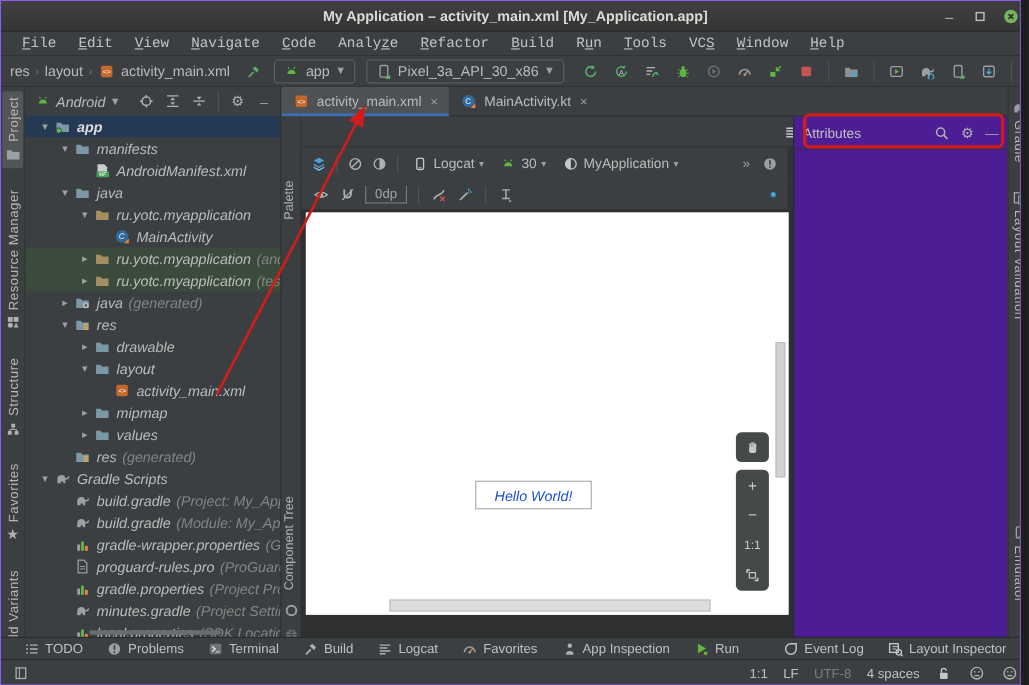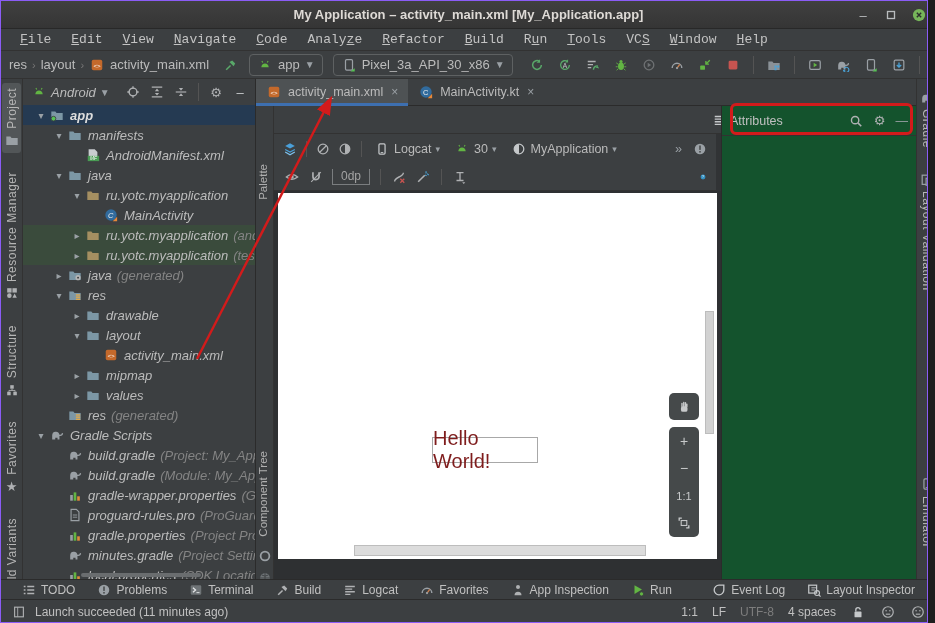--- a/index.html
+++ b/index.html
@@ -89,34 +89,34 @@
 
   .ministrip{position:absolute;left:0;top:27px;width:18px;height:473px;background:#3c3f41;border-right:1px solid #323232;}
   .ministrip .mlabel{position:absolute;left:1px;writing-mode:vertical-rl;transform:rotate(180deg);font-size:11.5px;color:#b0b0b0;}
   .mlabel.palette{top:58px;}
   .mlabel.comptree{top:345px;}
   .ministrip .micon{position:absolute;left:2px;width:14px;height:14px;}
 
   .design-surface{position:absolute;left:18px;top:112px;width:447px;height:388px;background:#2e3032;}
   .canvas{position:absolute;left:4px;top:2px;width:439px;height:366px;background:#ffffff;}
   .hello{position:absolute;left:154px;top:244px;width:106px;height:26px;border:1px solid #a8a8a8;
-    display:flex;align-items:center;justify-content:center;font-size:20px;color:#7f1d1d;}
+    display:flex;align-items:center;justify-content:center;font-size:13px;color:#1d4ed8;font-style:italic;}
   .canvas-vscroll{position:absolute;right:3px;top:118px;width:9px;height:123px;background:#d2d2d2;border:1px solid #bdbdbd;}
   .canvas-hscroll{position:absolute;left:76px;bottom:3px;width:292px;height:11px;background:#dcdcdc;border:1px solid #bdbdbd;}
 
   .float-btn{position:absolute;width:30px;height:27px;background:#45494a;border-radius:5px;
     display:flex;align-items:center;justify-content:center;color:#c8cacb;}
   .hand-btn{left:413px;top:314px;}
   .zoom-group{position:absolute;left:413px;top:348px;width:30px;height:110px;background:#45494a;border-radius:5px;
     display:flex;flex-direction:column;align-items:stretch;}
   .zoom-group>div{flex:1;display:flex;align-items:center;justify-content:center;color:#c8cacb;font-size:14px;}
   .zoom-ratio{font-size:11px !important;}
 
   
-  .attrs{position:absolute;left:465px;top:27px;width:195px;height:473px;background:#14532d;border-left:1px solid #2b2b2b;}
+  .attrs{position:absolute;left:465px;top:27px;width:195px;height:473px;background:#4c1d95;border-left:1px solid #2b2b2b;}
   .attrs-header{height:30px;display:flex;align-items:center;padding:0 8px;font-size:12.5px;color:#c0c0c0;border-bottom:1px solid #323232;}
   .attrs-header .ah-icons{margin-left:auto;display:flex;align-items:center;gap:8px;color:#9aa0a5;}
 
   
   .bottombar{position:absolute;left:0;top:578px;width:935px;height:20px;background:#3c3f41;border-top:1px solid #2b2b2b;
     display:flex;align-items:center;font-size:12px;padding:0 10px;}
   .bb-item{display:flex;align-items:center;gap:5px;margin:0 11px;color:#c0c0c0;}
   .bb-item .icon{width:14px;height:14px;}
   .bb-right{margin-left:auto;display:flex;}
   .statusbar{position:absolute;left:0;top:598px;width:935px;height:25px;background:#3c3f41;border-top:1px solid #2b2b2b;
@@ -1007,21 +1007,20 @@
       </div>
   </div>
 
   <div class="statusbar">
     <span class="icon">
         <svg width="14" height="14" viewBox="0 0 16 16">
           <rect x="3" y="2.5" width="10" height="11" fill="none" stroke="#afb1b3" stroke-width="1.3"></rect>
           <path d="M6.5 2.5 v11" stroke="#afb1b3"></path>
         </svg>
       </span>
-    <span class="sb-msg">Launch succeeded (11 minutes ago)</span>
     <div class="sb-right">
         <span class="sb-item">1:1</span>
         <span class="sb-item">LF</span>
         <span class="sb-item dim">UTF-8</span>
         <span class="sb-item">4 spaces</span>
         <span class="icon">
           <svg width="14" height="14" viewBox="0 0 16 16">
             <rect x="4" y="7.5" width="8" height="6.5" rx="1" fill="#c5c8ca"></rect>
             <path d="M5.5 7.5 V5.5 a2.5 2.5 0 0 1 5 0" fill="none" stroke="#c5c8ca" stroke-width="1.5"></path>
           </svg>

